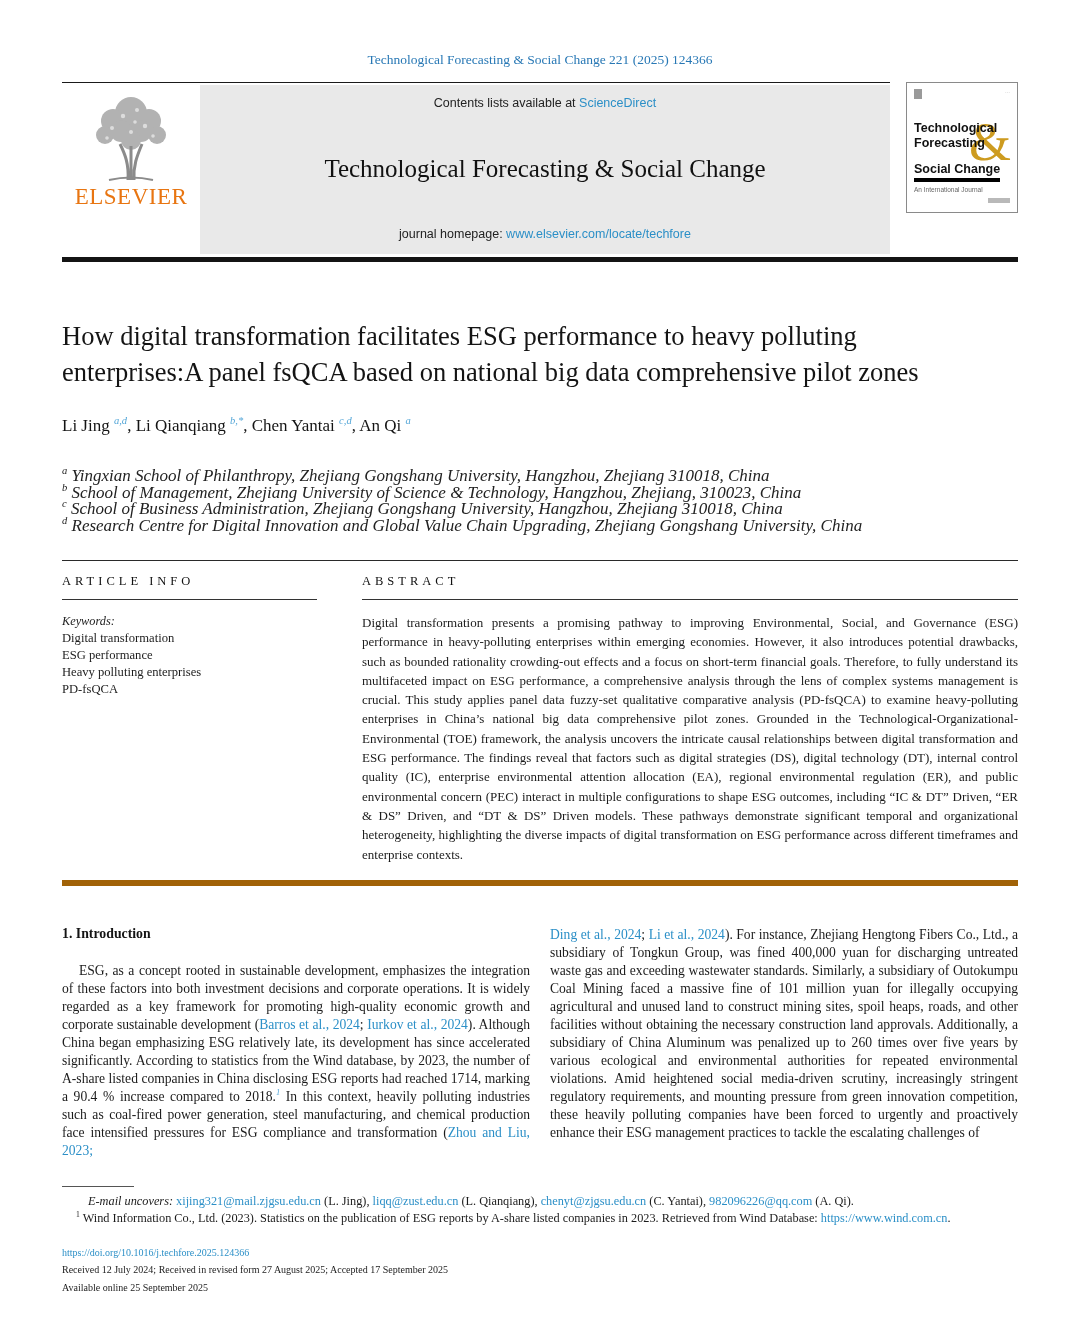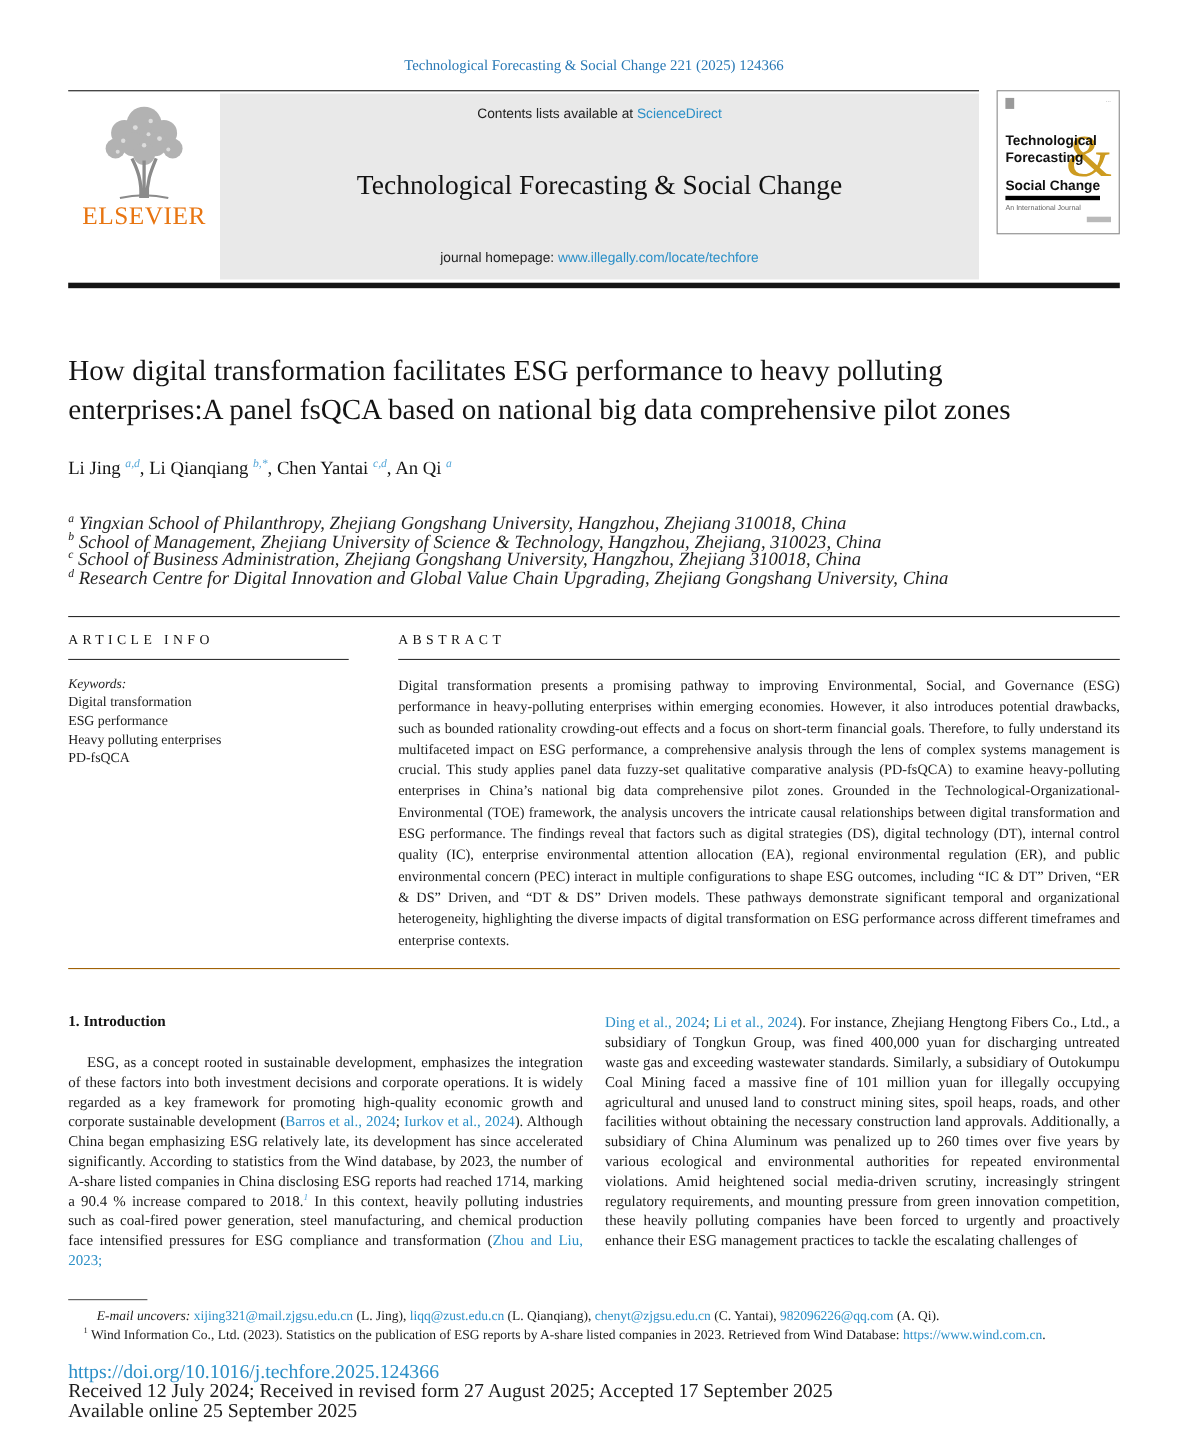--- a/index.html
+++ b/index.html
@@ -43,21 +43,21 @@
   .cover-bottom-bar{display:inline-block;width:22px;height:5px;background:#b9b9b9;}
   .thick-bar{height:5px;background:#141414;margin-top:3px;}
 
   
   .title{margin-top:56px;font-size:26.5px;line-height:36px;max-width:860px;color:#141414;}
   .authors{margin-top:26px;font-size:17px;color:#141414;}
   .affiliations{margin-top:32px;font-style:italic;font-size:17px;line-height:16.5px;color:#222;}
 
   
   .info-rule-top{border-top:1.5px solid #2a2a2a;margin-top:26px;}
-  .info-grid{display:flex;padding-top:13px;padding-bottom:16px;border-bottom:1px solid #a16207;}
+  .info-grid{display:flex;padding-top:13px;padding-bottom:16px;border-bottom:6px solid #a16207;}
   .info-left{width:255px;margin-right:45px;flex-shrink:0;}
   .col-heading{font-size:12.5px;letter-spacing:0.32em;color:#111;}
   .head-rule{border-top:1px solid #333;margin-top:10px;margin-bottom:13px;}
   .keywords-label{font-style:italic;font-size:12.3px;line-height:17px;}
   .keyword{font-size:12.6px;line-height:17px;}
   .info-right{flex:1;}
   .abstract-text{font-size:13px;line-height:19.3px;text-align:justify;color:#1b1b1b;}
 
   
   .intro{display:flex;margin-top:40px;gap:20px;}
@@ -65,21 +65,21 @@
   .section-heading{font-weight:bold;font-size:13.8px;margin:0 0 20px 0;color:#141414;}
   .body-par{font-size:13.6px;line-height:18px;text-align:justify;margin:0;color:#1b1b1b;}
   .indent{text-indent:17px;}
 
   
   .foot-divider{border-top:1px solid #555;width:72px;margin-top:26px;}
   .footnotes{margin-top:6px;font-size:12.3px;line-height:17.5px;color:#1b1b1b;}
   .fn-corr{margin-left:14px;}
   .fn-email{margin-left:26px;}
   .fn-wind{text-align:justify;text-indent:14px;}
-  .doi-block{margin-top:16px;font-size:18px;line-height:17.5px;}
+  .doi-block{margin-top:16px;font-size:10px;line-height:17.5px;}
   .doi{color:#2b8fc7;}
 </style>
 </head>
 <body>
 
 <div class="page">
 
   <div class="citation">Technological Forecasting &amp; Social Change 221 (2025) 124366</div>
 
   <div class="masthead">
@@ -107,21 +107,21 @@
               <circle cx="50" cy="34" r="1.8"></circle>
           </g>
           <path d="M43 92 C44 76 40 66 35 56 M49 92 C48 78 52 68 57 56 M46 92 L46 58" stroke="#8b8b8b" stroke-width="3" fill="none"></path>
           <path d="M24 92 Q46 87 68 92" stroke="#8b8b8b" stroke-width="2" fill="none"></path>
         </svg>
         <div class="elsevier-text">ELSEVIER</div>
       </div>
       <div class="gray-box">
         <div class="contents-line"><span>Contents lists available at </span><span class="link">ScienceDirect</span></div>
         <div class="journal-title">Technological Forecasting &amp; Social Change</div>
-        <div class="homepage-line"><span>journal homepage: </span><span class="link">www.illegally.com/locate/techfore</span></div>
+        <div class="homepage-line"><span>journal homepage: </span><span class="link">www.elsevier.com/locate/techfore</span></div>
       </div>
     </div>
     <div class="cover-box">
       <div class="cover-top">
         <span class="cover-mini-logo"></span>
         <span class="cover-dots">⋯</span>
       </div>
       <div class="cover-amp">&amp;</div>
       <div class="cover-t" style="margin-top:20px;">Technological</div>
       <div class="cover-t">Forecasting</div>

